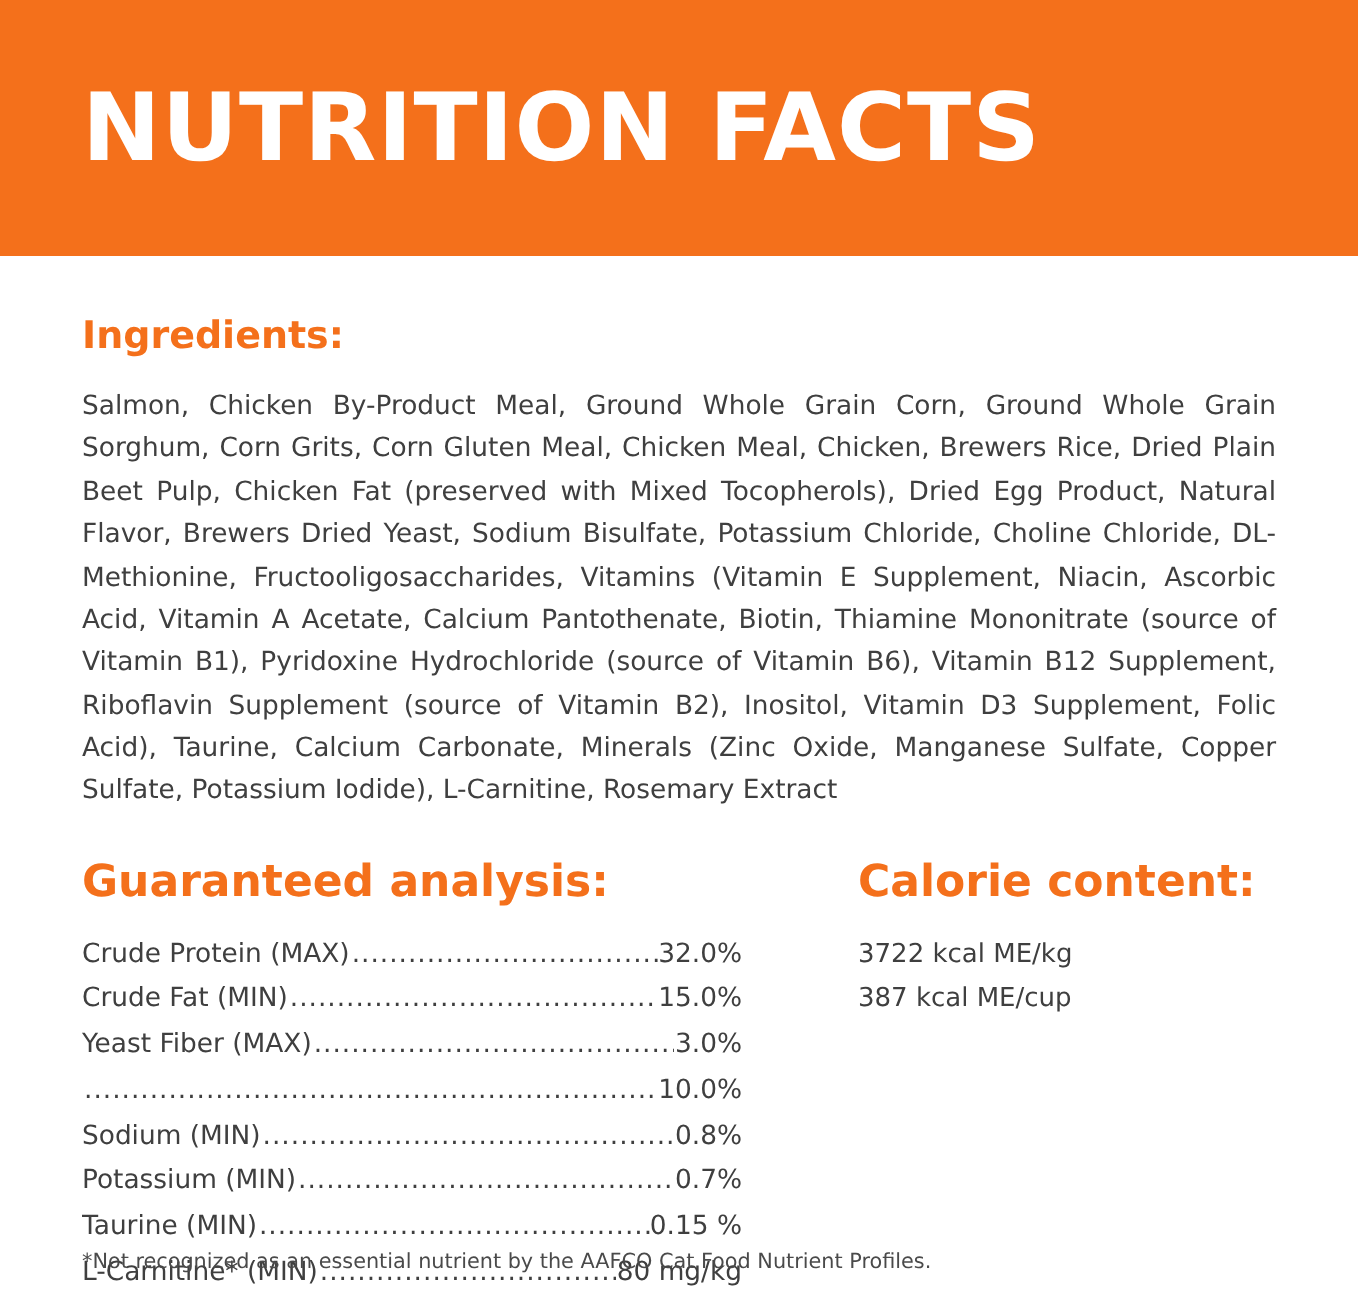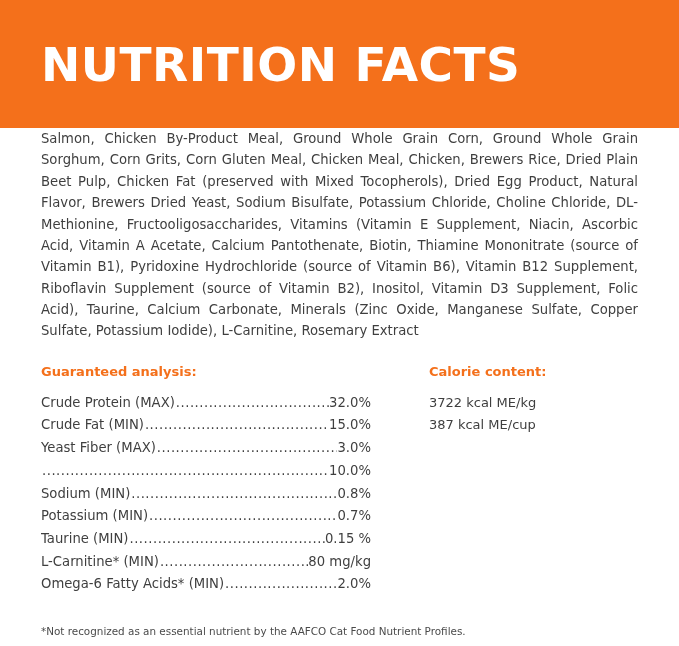--- a/index.html
+++ b/index.html
@@ -67,21 +67,21 @@
   }
   .col-left {
     width: 330px;
   }
   .col-right {
     width: 260px;
     margin-left: 58px;
   }
   .col-heading {
     color: #f4701b;
-    font-size: 13px;
+    font-size: 22px;
     font-weight: bold;
     margin-bottom: 13px;
   }
   .ga-list {
     list-style: none;
     margin: 0;
     padding: 0;
   }
   .ga-row {
     display: flex;
@@ -124,20 +124,21 @@
 <body>
 
 <div class="page">
 
   <div class="header-band">
     <div class="header-title">NUTRITION FACTS</div>
   </div>
 
   <div class="content">
 
+    <div class="section-heading">Ingredients:</div>
     <div class="ingredients-body">Salmon, Chicken By-Product Meal, Ground Whole Grain Corn, Ground Whole Grain Sorghum, Corn Grits, Corn Gluten Meal, Chicken Meal, Chicken, Brewers Rice, Dried Plain Beet Pulp, Chicken Fat (preserved with Mixed Tocopherols), Dried Egg Product, Natural Flavor, Brewers Dried Yeast, Sodium Bisulfate, Potassium Chloride, Choline Chloride, DL-Methionine, Fructooligosaccharides, Vitamins (Vitamin E Supplement, Niacin, Ascorbic Acid, Vitamin A Acetate, Calcium Pantothenate, Biotin, Thiamine Mononitrate (source of Vitamin B1), Pyridoxine Hydrochloride (source of Vitamin B6), Vitamin B12 Supplement, Riboflavin Supplement (source of Vitamin B2), Inositol, Vitamin D3 Supplement, Folic Acid), Taurine, Calcium Carbonate, Minerals (Zinc Oxide, Manganese Sulfate, Copper Sulfate, Potassium Iodide), L-Carnitine, Rosemary Extract</div>
 
     <div class="two-col">
 
       <div class="col-left">
         <div class="col-heading">Guaranteed analysis:</div>
         <div class="ga-list">
 
           <div class="ga-row">
             <span class="ga-label">Crude Protein (MAX)</span>

